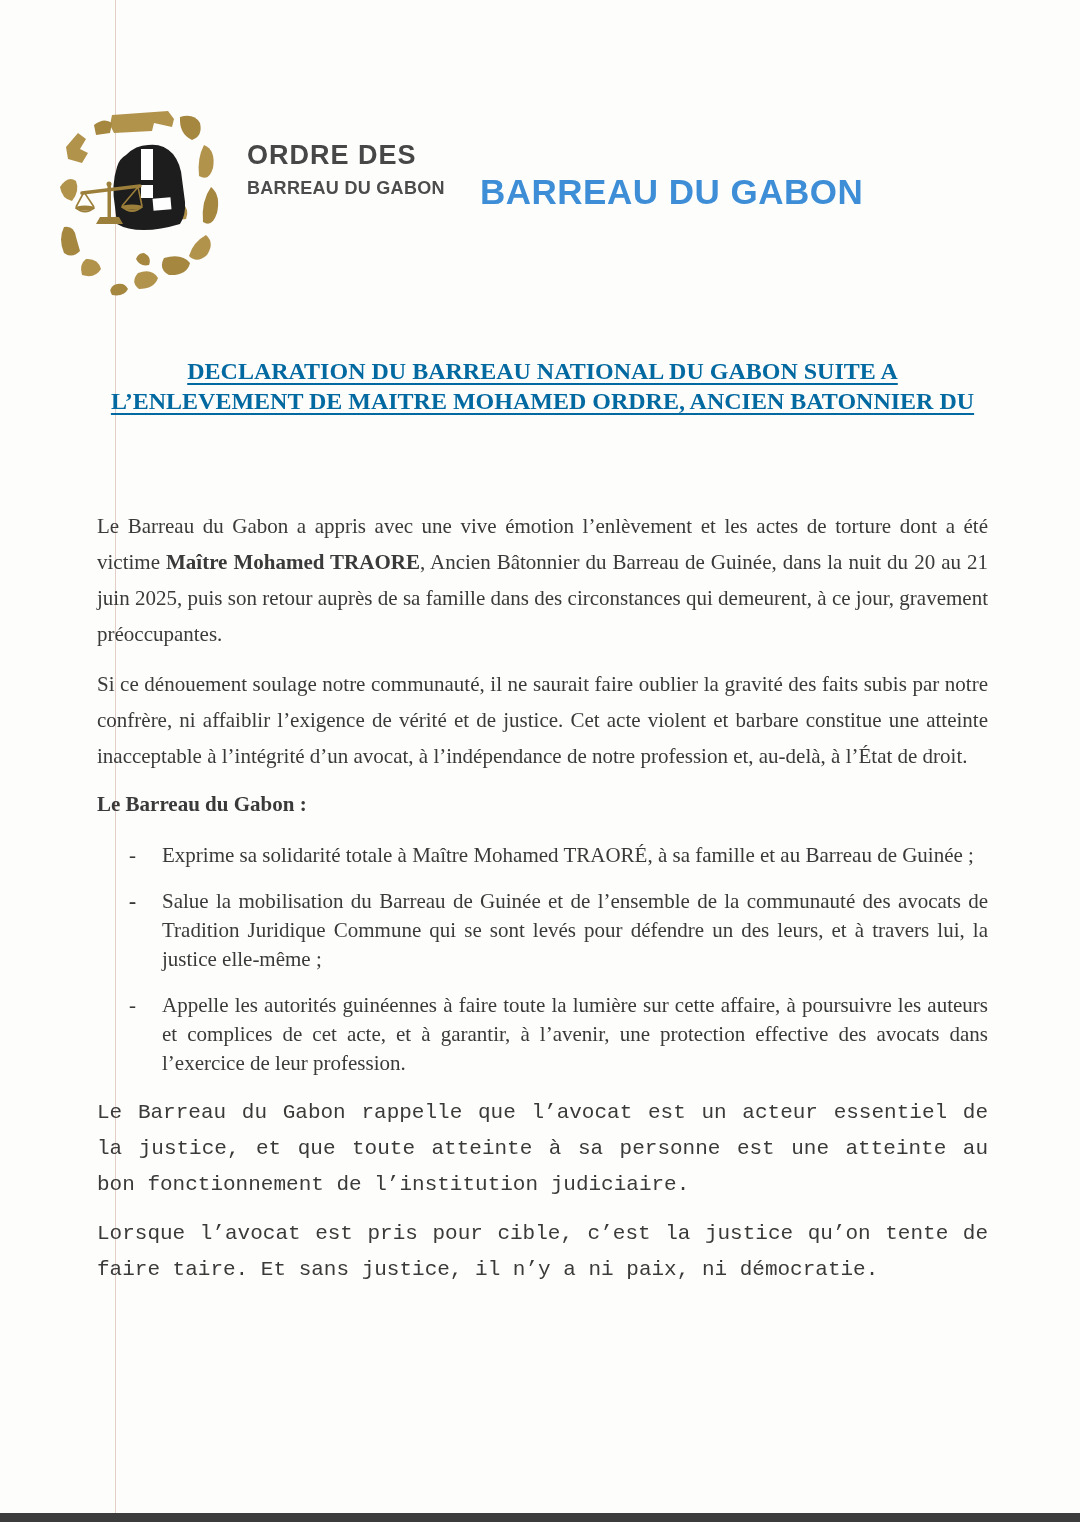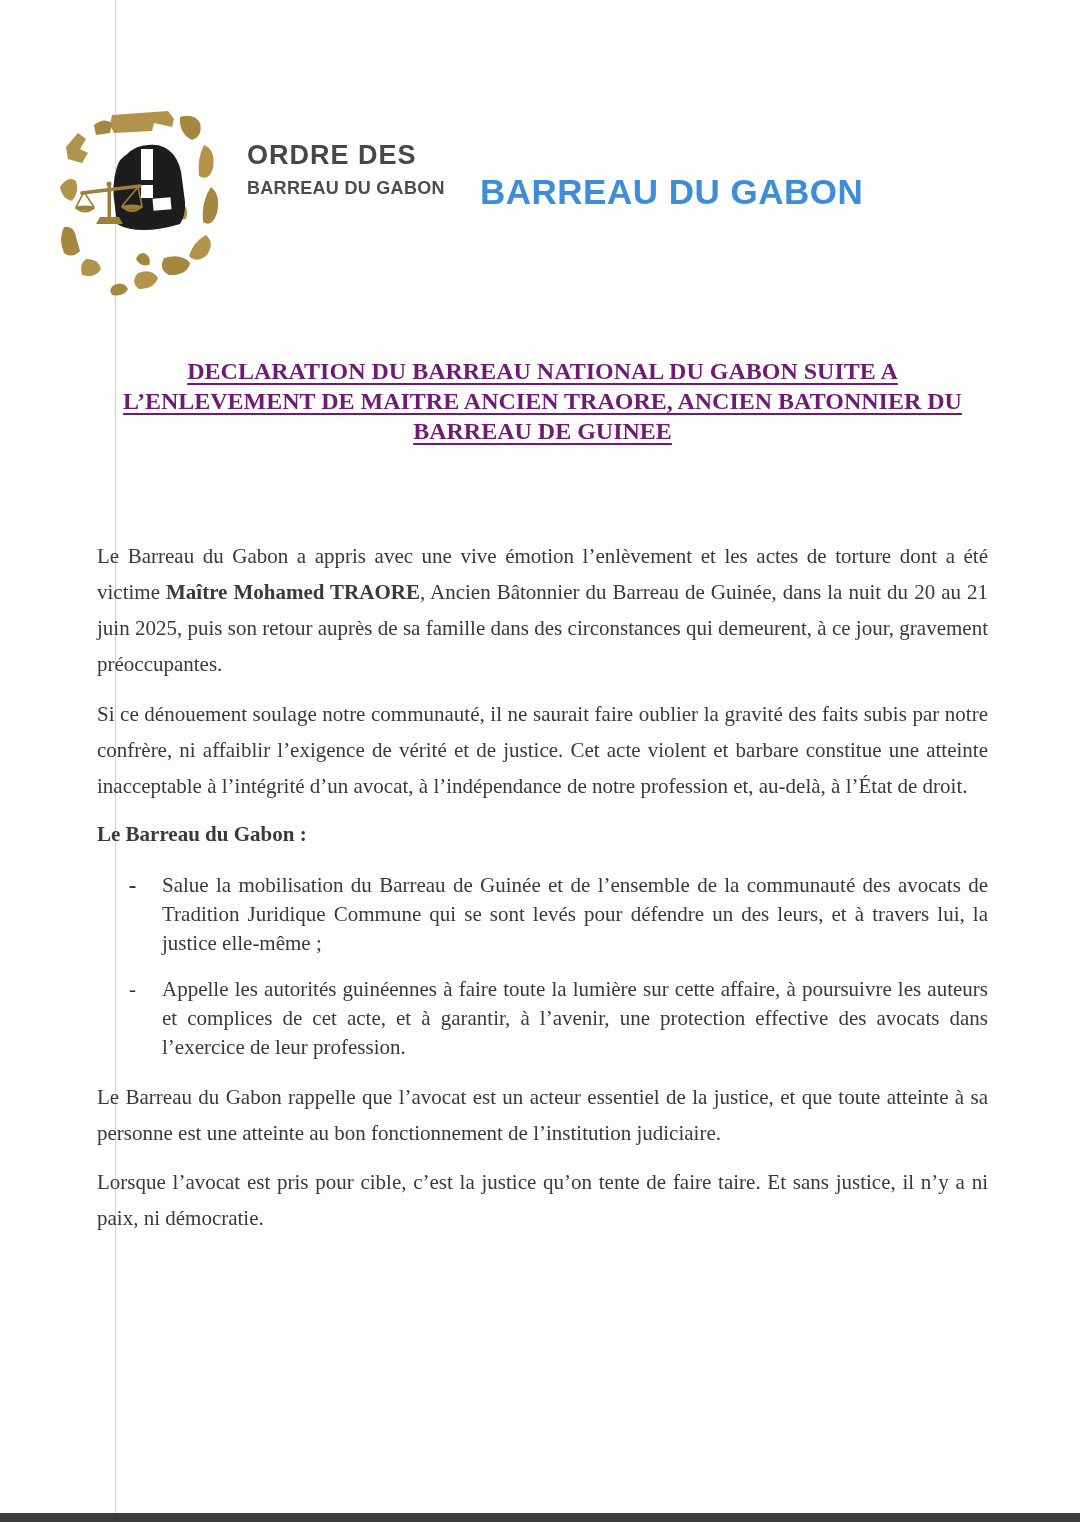--- a/index.html
+++ b/index.html
@@ -50,21 +50,21 @@
     font-weight: bold; font-size: 35px; letter-spacing: 0.5px;
     color: var(--banner-blue, #3e8ed7);
   }
 
   
   .content { position: absolute; left: 97px; top: 356px; width: 891px; }
 
   .doc-title {
     margin: 0 0 92px 0;
     font-size: 24px; line-height: 30px; font-weight: bold;
-    text-align: center; color: #701a75;
+    text-align: center; color: #0369a1;
   }
   .doc-title .tline span {
     text-decoration: underline;
     text-decoration-thickness: 2px;
     text-underline-offset: 4px;
   }
 
   .para {
     margin: 0 0 14px 0;
     font-size: 21px; line-height: 36px;
@@ -75,21 +75,21 @@
   .bullets { list-style: none; margin: 0 0 16px 0; padding: 0; }
   .bullets li {
     position: relative;
     padding-left: 65px;
     margin-bottom: 17px;
     font-size: 21px; line-height: 29px;
     text-align: justify;
   }
   .bullets .marker { position: absolute; left: 32px; top: 0; }
 
-  .closing { margin-bottom: 13px; }
+  .closing { margin-bottom: 13px; font-family: Liberation Mono, monospace; }
 </style>
 </head>
 <body>
 
 <div class="page">
 
   <div class="fold-line"></div>
 
   <svg class="logo" viewBox="0 0 176 195" aria-hidden="true">
     <g>
@@ -133,32 +133,31 @@
     <div class="org-main">ORDRE DES</div>
     <div class="org-sub">BARREAU DU GABON</div>
   </div>
 
   <div class="banner">BARREAU DU GABON</div>
 
   <div class="content">
 
     <h1 class="doc-title">
       <div class="tline"><span>DECLARATION DU BARREAU NATIONAL DU GABON SUITE A</span></div>
-      <div class="tline"><span>L’ENLEVEMENT DE MAITRE ANCIEN TRAORE, ANCIEN BATONNIER DU</span></div>
-      <div class="tline"><span>BARREAU DE GUINEE</span></div>
+      <div class="tline"><span>L’ENLEVEMENT DE MAITRE MOHAMED ORDRE, ANCIEN BATONNIER DU</span></div>
     </h1>
 
     <p class="para"><span>Le Barreau du Gabon a appris avec une vive émotion l’enlèvement et les actes de torture dont a été victime </span><strong>Maître Mohamed TRAORE</strong><span>, Ancien Bâtonnier du Barreau de Guinée, dans la nuit du 20 au 21 juin 2025, puis son retour auprès de sa famille dans des circonstances qui demeurent, à ce jour, gravement préoccupantes.</span></p>
 
     <p class="para">Si ce dénouement soulage notre communauté, il ne saurait faire oublier la gravité des faits subis par notre confrère, ni affaiblir l’exigence de vérité et de justice. Cet acte violent et barbare constitue une atteinte inacceptable à l’intégrité d’un avocat, à l’indépendance de notre profession et, au-delà, à l’État de droit.</p>
 
     <p class="para section-label"><strong>Le Barreau du Gabon</strong><span> :</span></p>
 
     <ul class="bullets">
-      <li><span class="marker">-</span></li>
+      <li><span class="marker">-</span><span>Exprime sa solidarité totale à Maître Mohamed TRAORÉ, à sa famille et au Barreau de Guinée ;</span></li>
       <li><span class="marker">-</span></li>
       <li><span class="marker">-</span><span>Salue la mobilisation du Barreau de Guinée et de l’ensemble de la communauté des avocats de Tradition Juridique Commune qui se sont levés pour défendre un des leurs, et à travers lui, la justice elle-même ;</span></li>
       <li><span class="marker">-</span><span>Appelle les autorités guinéennes à faire toute la lumière sur cette affaire, à poursuivre les auteurs et complices de cet acte, et à garantir, à l’avenir, une protection effective des avocats dans l’exercice de leur profession.</span></li>
     </ul>
 
     <p class="para closing">Le Barreau du Gabon rappelle que l’avocat est un acteur essentiel de la justice, et que toute atteinte à sa personne est une atteinte au bon fonctionnement de l’institution judiciaire.</p>
     <p class="para closing">Lorsque l’avocat est pris pour cible, c’est la justice qu’on tente de faire taire. Et sans justice, il n’y a ni paix, ni démocratie.</p>
 
   </div>
 

